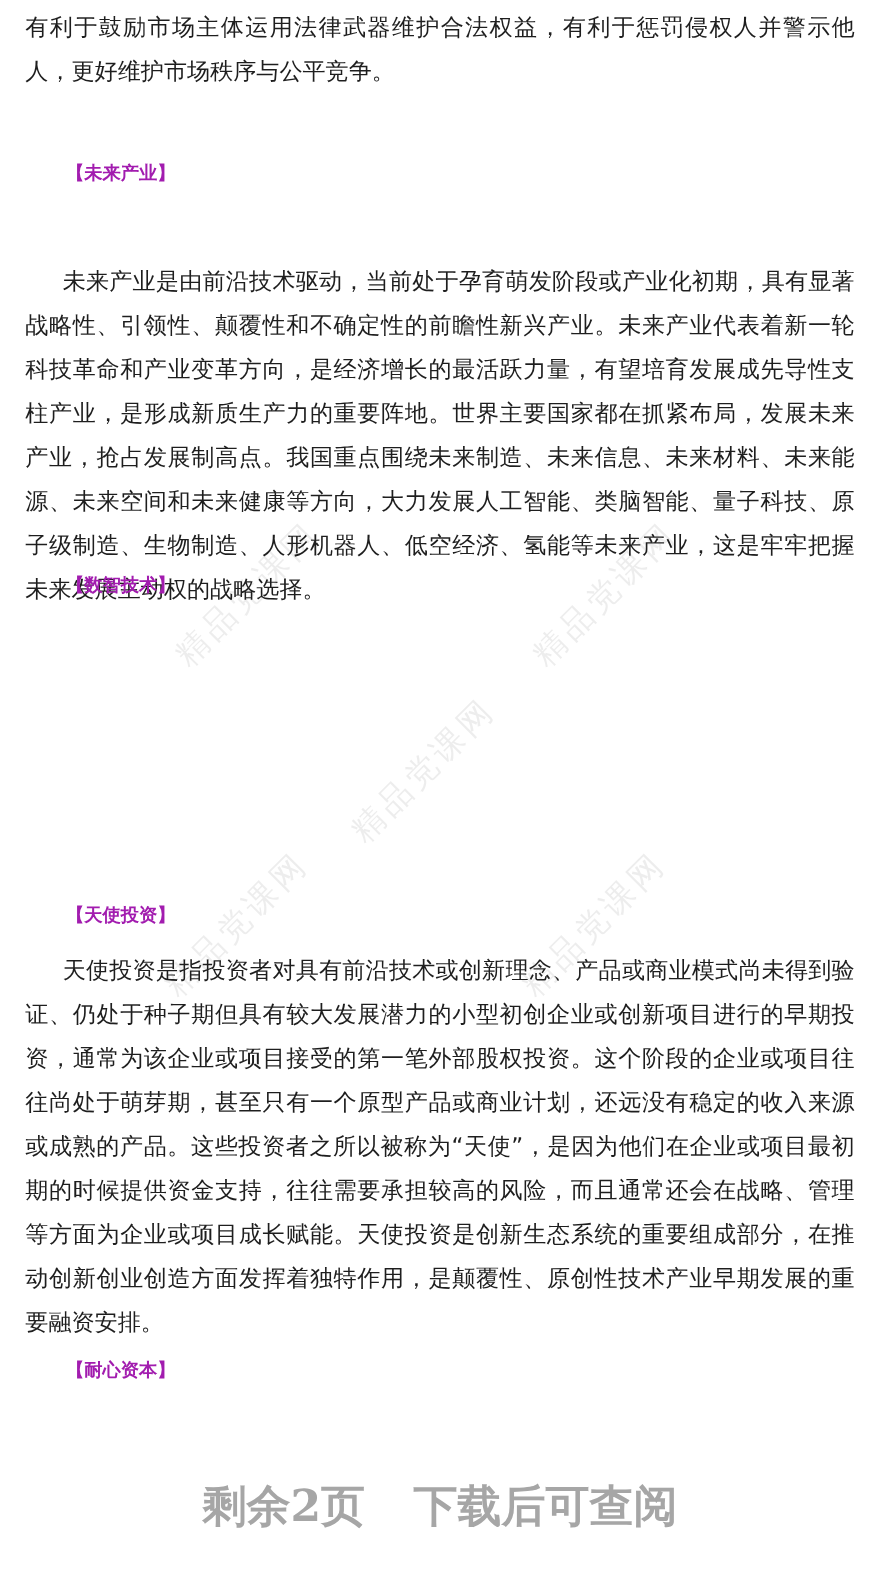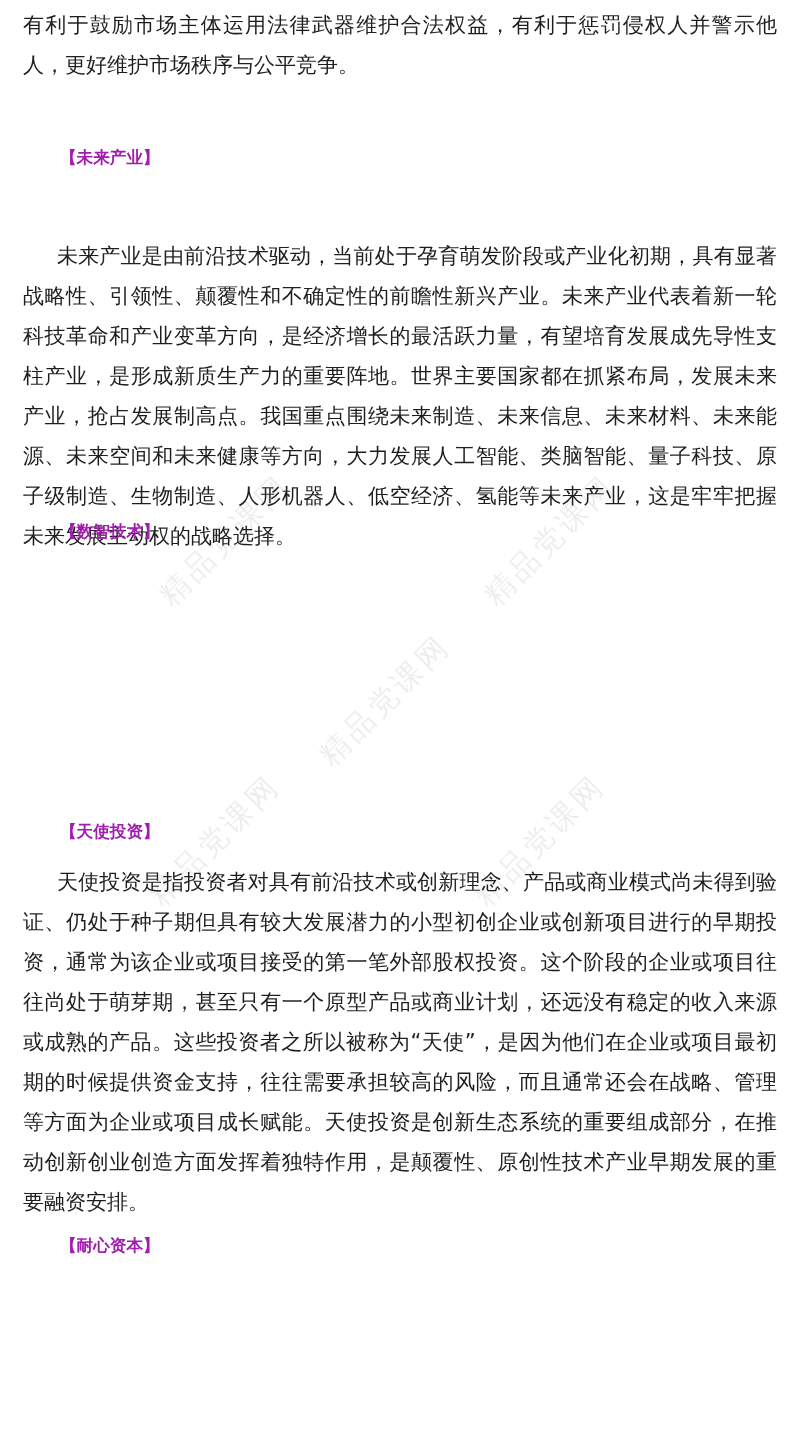--- a/index.html
+++ b/index.html
@@ -82,13 +82,16 @@
   <h3 class="heading" style="top:146px;">【未来产业】</h3>
   <p class="para indent" style="top:236px;">未来产业是由前沿技术驱动，当前处于孕育萌发阶段或产业化初期，具有显著战略性、引领性、颠覆性和不确定性的前瞻性新兴产业。未来产业代表着新一轮科技革命和产业变革方向，是经济增长的最活跃力量，有望培育发展成先导性支柱产业，是形成新质生产力的重要阵地。世界主要国家都在抓紧布局，发展未来产业，抢占发展制高点。我国重点围绕未来制造、未来信息、未来材料、未来能源、未来空间和未来健康等方向，大力发展人工智能、类脑智能、量子科技、原子级制造、生物制造、人形机器人、低空经济、氢能等未来产业，这是牢牢把握未来发展主动权的战略选择。</p>
 
   <h3 class="heading" style="top:520px;text-align:right;">【数智技术】</h3>
 
   <h3 class="heading" style="top:820px;text-align:center;">【天使投资】</h3>
   <p class="para indent" style="top:862px;">天使投资是指投资者对具有前沿技术或创新理念、产品或商业模式尚未得到验证、仍处于种子期但具有较大发展潜力的小型初创企业或创新项目进行的早期投资，通常为该企业或项目接受的第一笔外部股权投资。这个阶段的企业或项目往往尚处于萌芽期，甚至只有一个原型产品或商业计划，还远没有稳定的收入来源或成熟的产品。这些投资者之所以被称为“天使”，是因为他们在企业或项目最初期的时候提供资金支持，往往需要承担较高的风险，而且通常还会在战略、管理等方面为企业或项目成长赋能。天使投资是创新生态系统的重要组成部分，在推动创新创业创造方面发挥着独特作用，是颠覆性、原创性技术产业早期发展的重要融资安排。</p>
 
   <h3 class="heading" style="top:1234px;">【耐心资本】</h3>
 
+  <div class="more-banner">
+    <span>剩余2页</span><span class="gap"></span><span>下载后可查阅</span>
+  </div>
 </div>
 
 </body></html>

